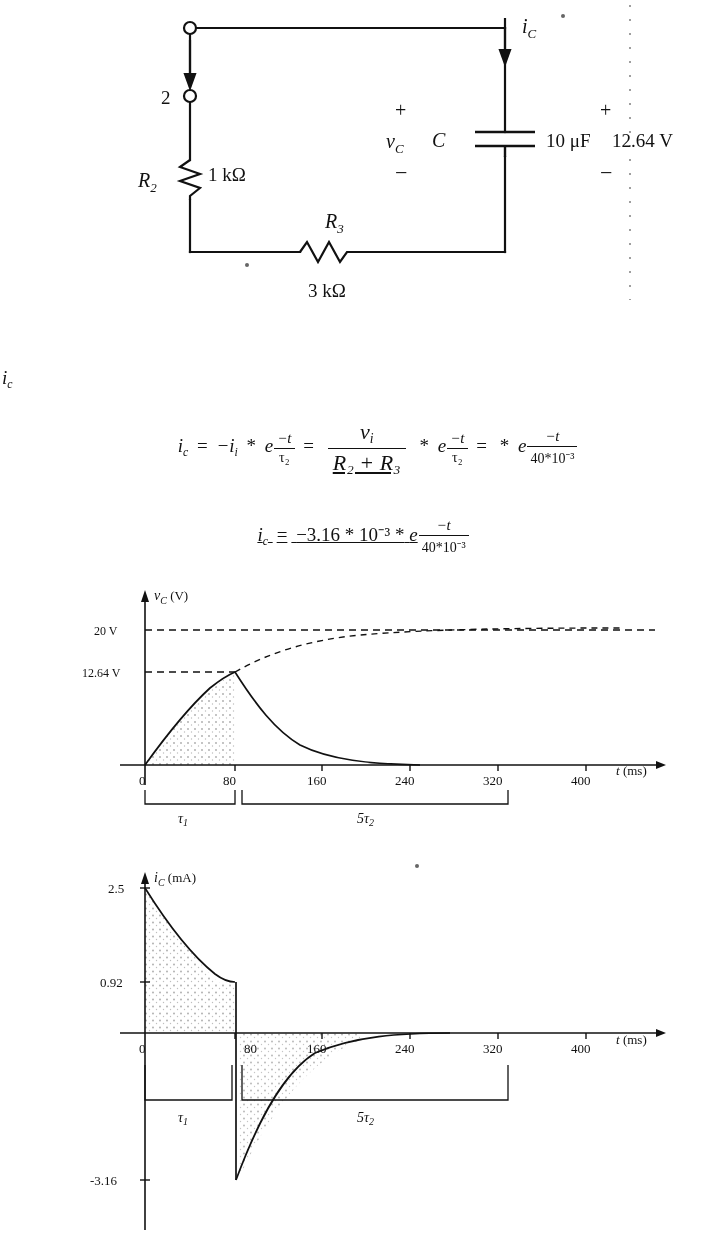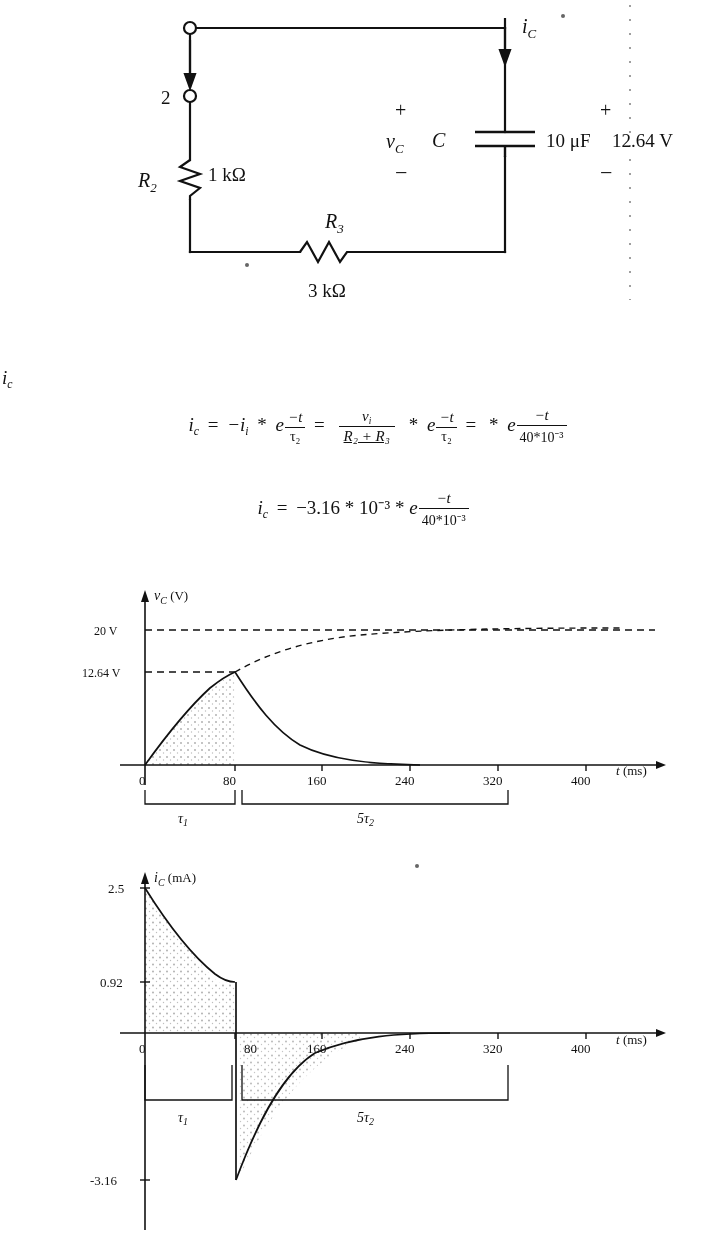--- a/index.html
+++ b/index.html
@@ -40,32 +40,32 @@
     font-style: italic;
     font-size: 19px;
   }
 
   .eq-line {
     text-align: center;
     font-family: "Liberation Serif", serif;
     font-size: 19px;
   }
   .eq1 { margin-top: 52px; padding-left: 29px; }
-  .eq2 { margin-top: 44px; }
+  .eq2 { margin-top: 29px; text-decoration: underline; }
 
   .mi { font-style: italic; }
   .sub { font-size: 0.62em; vertical-align: -0.32em; font-style: italic; }
   .op { padding: 0 4px; }
 
   .frac {
     display: inline-block;
     vertical-align: middle;
     text-align: center;
-    margin: 0 5px;
-    font-size: 15px;
+    margin: 12px 5px;
+    font-size: 22px;
   }
   .frac .num { display: block; padding: 0 5px 1px 5px; }
   .frac .den { display: block; border-top: 1.4px solid #111; padding: 1px 5px 0 5px; text-decoration: underline; }
 
   .expfrac {
     display: inline-block;
     vertical-align: middle;
     text-align: center;
     font-size: 15px;
     margin-left: 1px;

